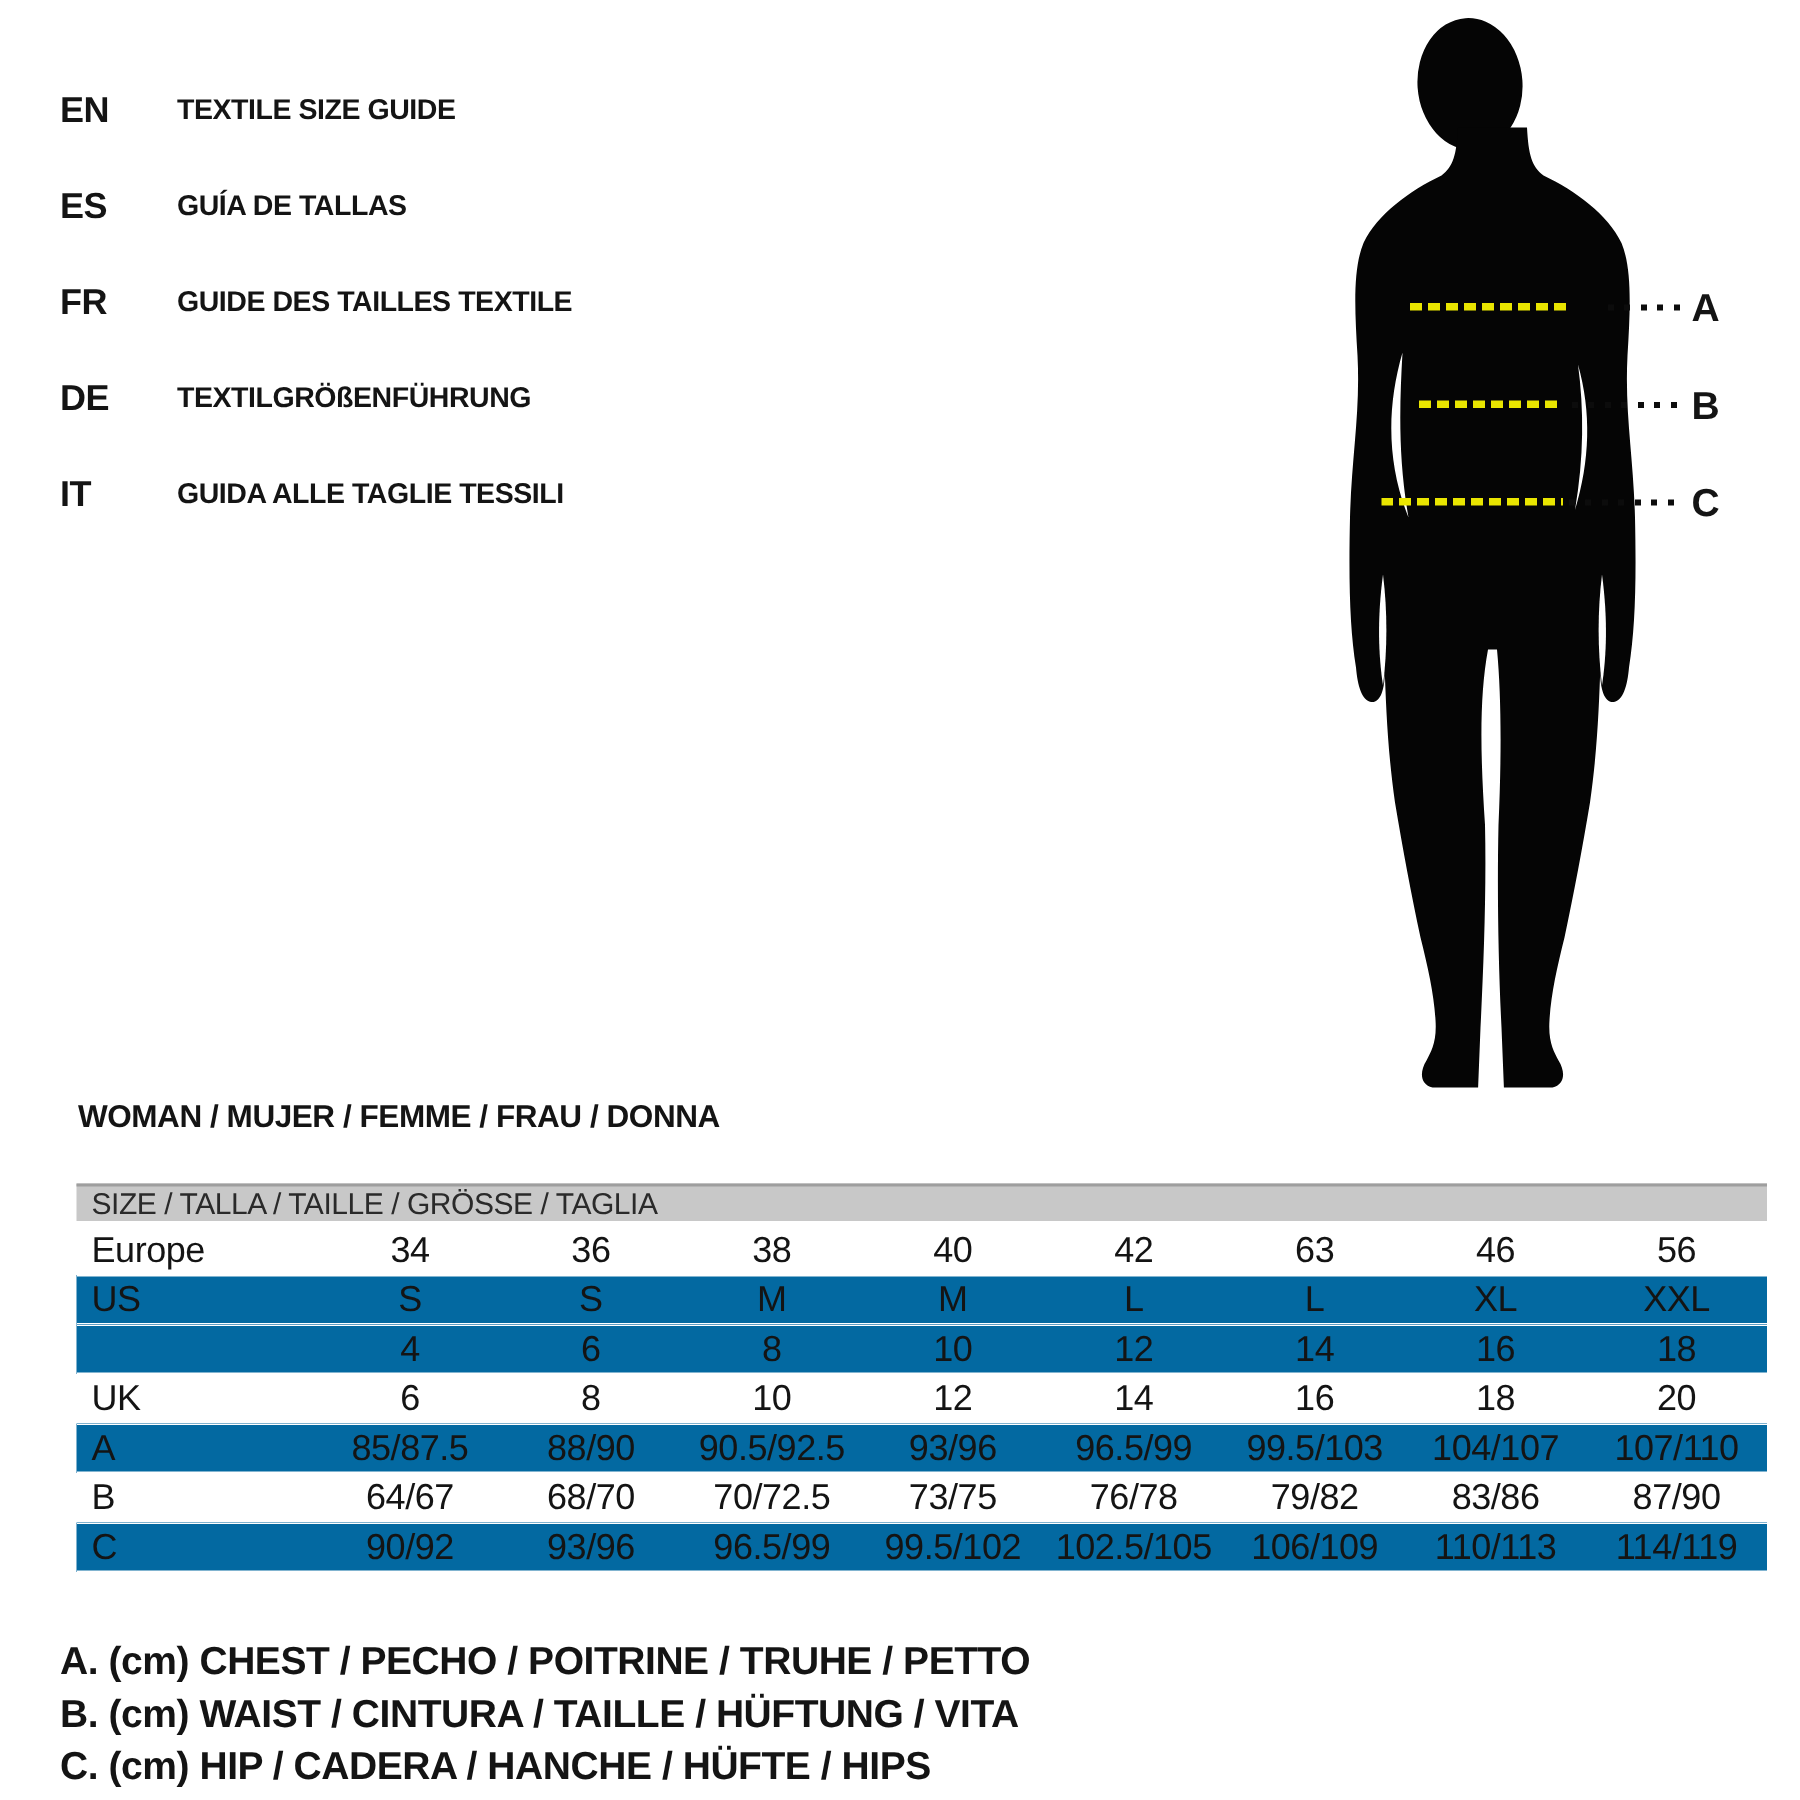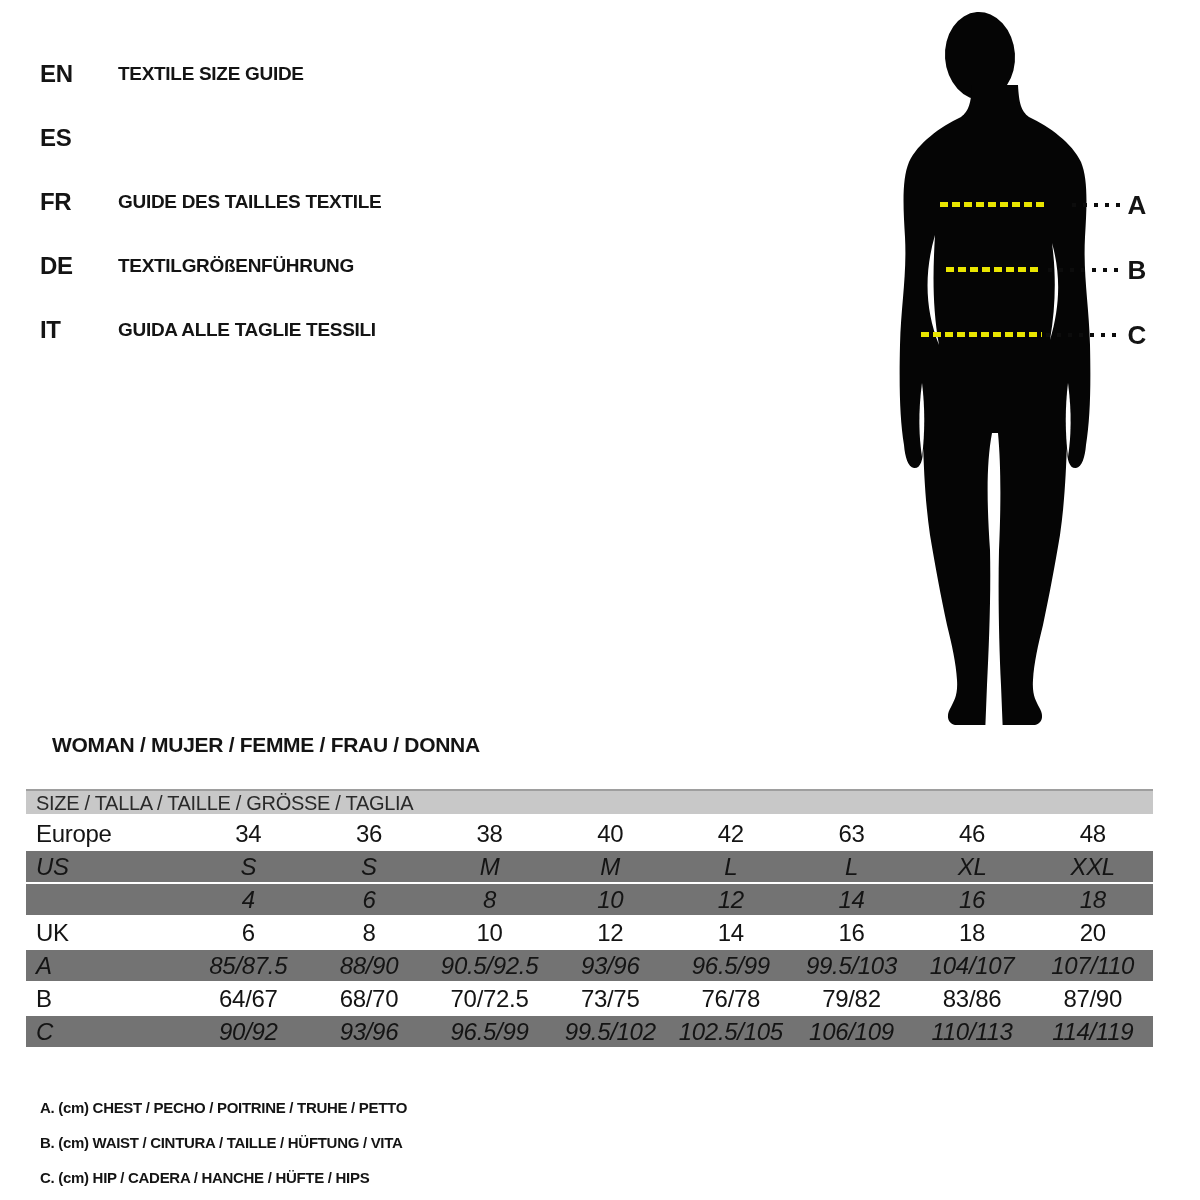--- a/index.html
+++ b/index.html
@@ -20,47 +20,48 @@
   .silhouette { position:absolute; left:895px; top:5px; }
   .mline { position:absolute; }
   .dash-yellow { height:5px; background:repeating-linear-gradient(90deg,#e9e500 0 8px,rgba(0,0,0,0) 8px 12px); }
   .dash-black  { height:4px; background:repeating-linear-gradient(90deg,#0c0c0c 0 4px,rgba(0,0,0,0) 4px 11px); }
   .marker-label { position:absolute; font-size:26px; font-weight:700; width:30px; text-align:center; }
 
   
   .section-title { position:absolute; left:52px; top:733px; font-size:21px; font-weight:700; letter-spacing:-0.3px; }
 
   
-  .size-table { position:absolute; left:26px; top:789px; width:1127px; }
+  .size-table { position:absolute; left:51px; top:789px; width:1127px; }
   .thead {
     height:25px; line-height:25px; background:#c8c8c8; border-top:2px solid #9e9e9e;
     font-size:20px; padding-left:10px; letter-spacing:-0.3px; box-sizing:border-box;
     margin-bottom:3px; color:#2a2a2a;
   }
   .tr { display:flex; height:33px; align-items:center; font-size:24px; letter-spacing:-0.3px; }
-  .tr.shade { background:#737373; box-shadow:inset 0 1px 0 #fff, inset 0 -1px 0 #fff;font-style:italic; }
+  .tr.shade { background:#0369a1; box-shadow:inset 0 1px 0 #fff, inset 0 -1px 0 #fff; }
   .td { flex:1; text-align:center; }
   .td.label { flex:0 0 152px; text-align:left; padding-left:10px; }
 
   
   .notes { position:absolute; left:40px; top:1090px; }
-  .note { height:35px; line-height:35px; font-size:15px; font-weight:700; letter-spacing:-0.3px; white-space:nowrap; }
+  .note { height:35px; line-height:35px; font-size:26px; font-weight:700; letter-spacing:-0.3px; white-space:nowrap; }
 </style>
 </head>
 <body>
 
 <div class="page">
 
   <div class="lang-block">
     <div class="lang-row">
       <span class="lang-code">EN</span>
       <span class="lang-title">TEXTILE SIZE GUIDE</span>
     </div>
     <div class="lang-row">
       <span class="lang-code">ES</span>
+      <span class="lang-title">GUÍA DE TALLAS</span>
     </div>
     <div class="lang-row">
       <span class="lang-code">FR</span>
       <span class="lang-title">GUIDE DES TAILLES TEXTILE</span>
     </div>
     <div class="lang-row">
       <span class="lang-code">DE</span>
       <span class="lang-title">TEXTILGRÖßENFÜHRUNG</span>
     </div>
     <div class="lang-row">
@@ -130,21 +131,21 @@
 
     <div class="tr">
       <div class="td label">Europe</div>
       <div class="td">34</div>
       <div class="td">36</div>
       <div class="td">38</div>
       <div class="td">40</div>
       <div class="td">42</div>
       <div class="td">63</div>
       <div class="td">46</div>
-      <div class="td">48</div>
+      <div class="td">56</div>
     </div>
 
     <div class="tr shade">
       <div class="td label">US</div>
       <div class="td">S</div>
       <div class="td">S</div>
       <div class="td">M</div>
       <div class="td">M</div>
       <div class="td">L</div>
       <div class="td">L</div>

